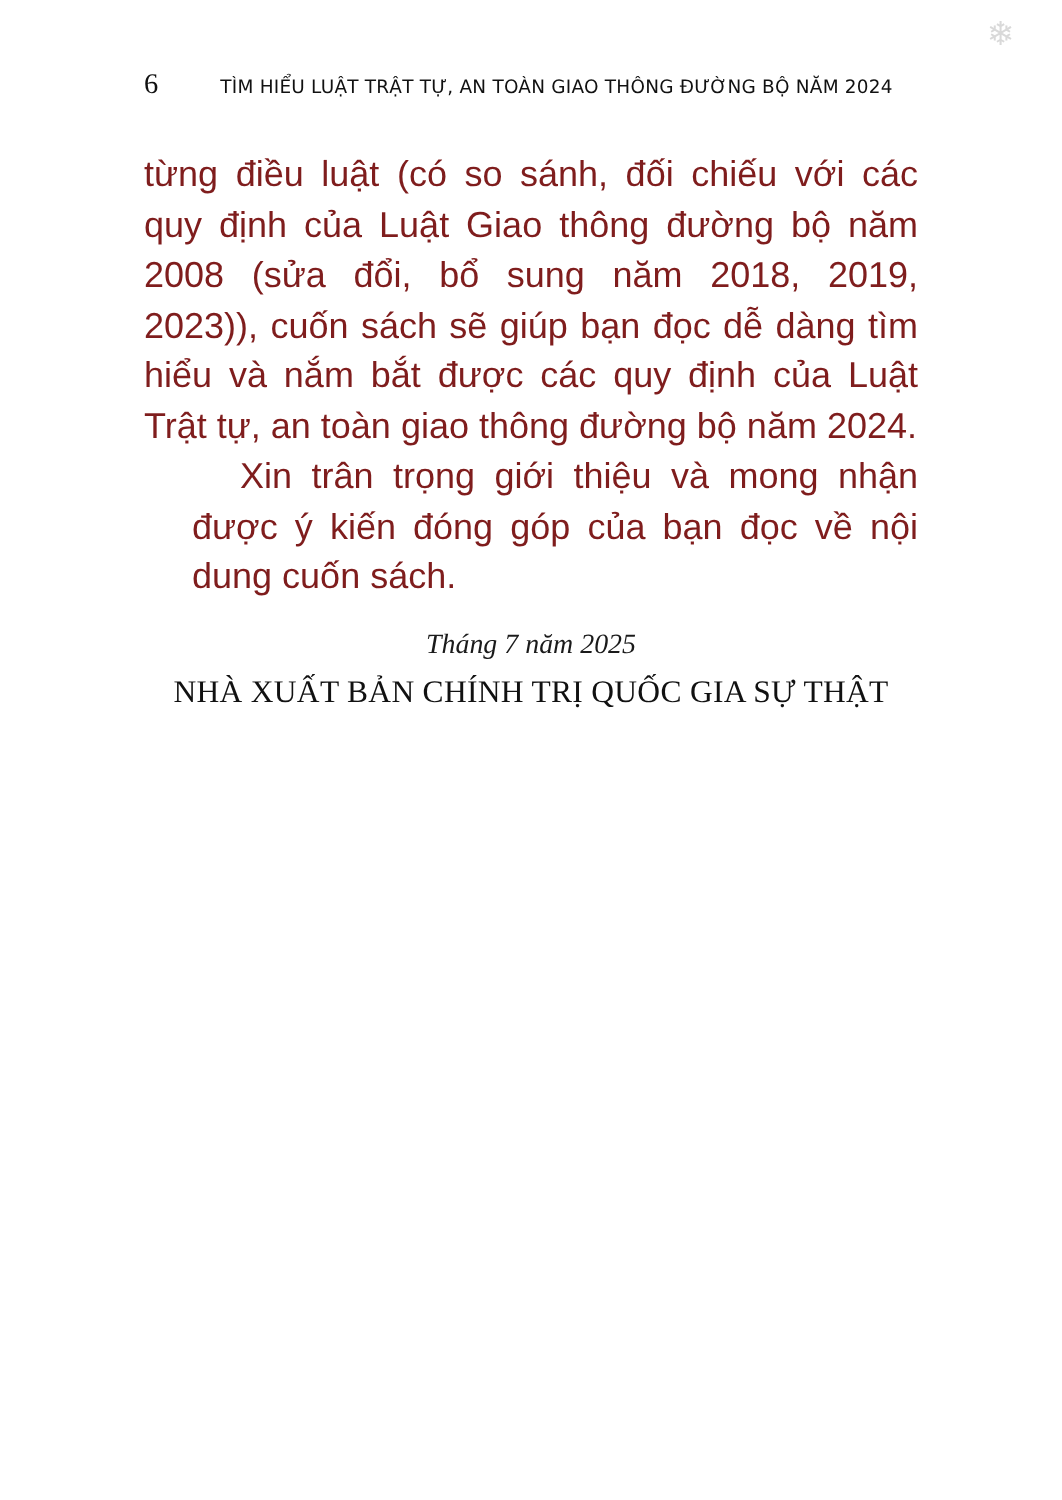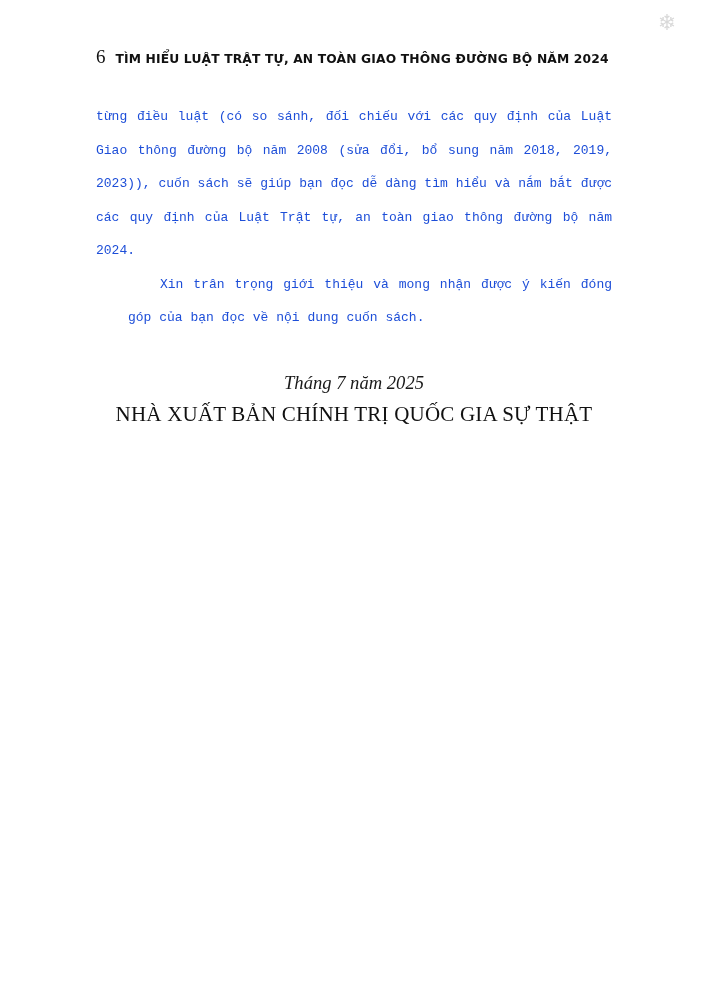--- a/index.html
+++ b/index.html
@@ -55,51 +55,51 @@
     color: #111;
     width: 30px;
     text-align: left;
   }
 
   .running-title {
     flex: 1;
     text-align: center;
     font-family: "DejaVu Sans", sans-serif;
     font-size: 12.3px;
-    font-weight: 700;
+    font-weight: 400;
     letter-spacing: 0.15px;
     color: #111;
     white-space: nowrap;
     transform: translateX(-6px);
   }
 
   .content {
     position: absolute;
     top: 100px;
     left: 96px;
     width: 516px;
   }
 
   p.body-par {
     margin: 0;
-    font-size: 13px;
+    font-size: 24px;
     line-height: 33.5px;
     text-align: justify;
     text-justify: inter-word;
-    color: #1d4ed8;
-    font-family: Liberation Mono, monospace;
+    color: #7f1d1d;
+    font-family: Liberation Sans, sans-serif;
   }
 
   p.body-par.indent {
     text-indent: 32px;
     margin-left: 32px;
   }
 
   .sign-block {
-    margin-top: 32px;
+    margin-top: 12px;
     text-align: center;
   }
 
   .sign-date {
     font-style: italic;
     font-size: 18.6px;
     line-height: 31px;
     color: #1a1a1a;
     font-family: "Liberation Serif", serif;
   }

